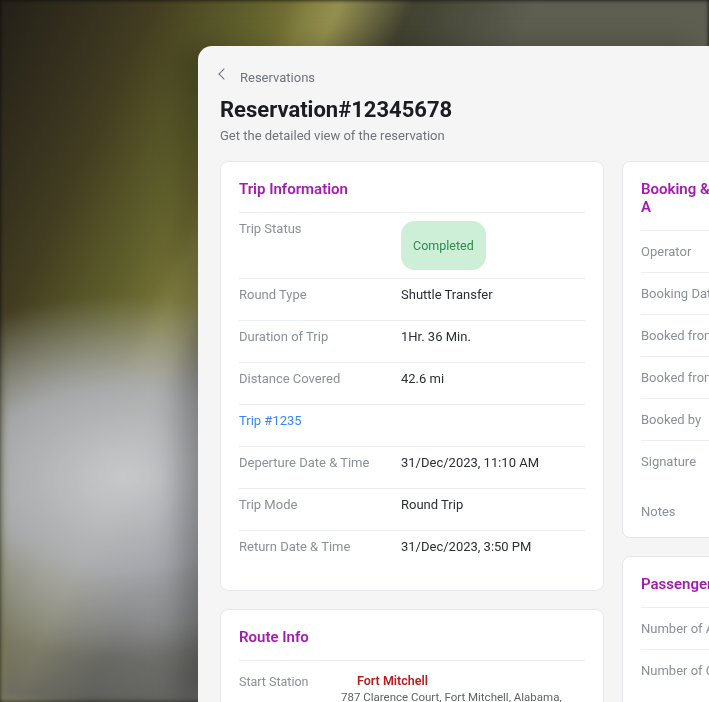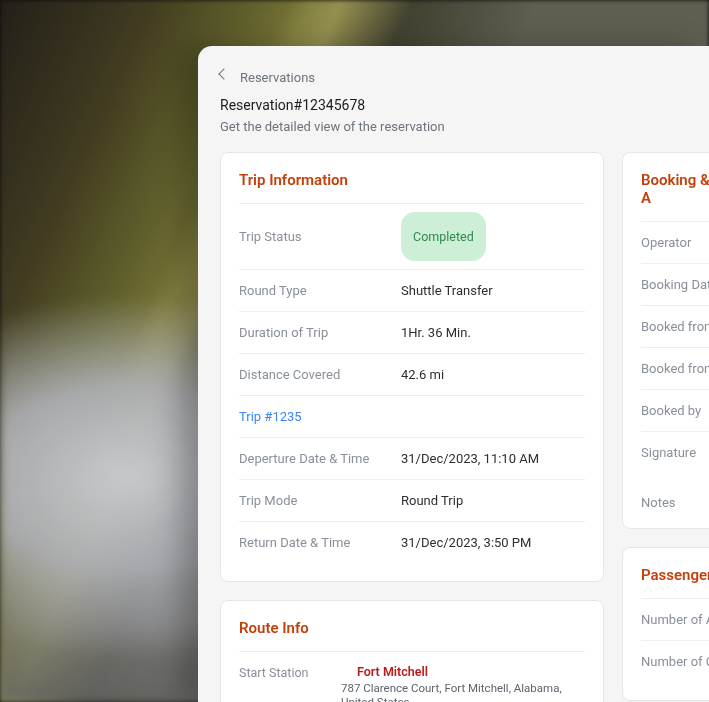--- a/index.html
+++ b/index.html
@@ -52,22 +52,22 @@
     }
     .chevron-left {
       width: 8px;
       height: 8px;
       border-left: 1.5px solid #6e747c;
       border-bottom: 1.5px solid #6e747c;
       transform: rotate(45deg);
       margin-right: 12px;
     }
     .title {
-      font-size: 14px;
-      font-weight: 400;
+      font-size: 22px;
+      font-weight: 700;
       color: #1a1c1f;
       margin-bottom: 6px;
     }
     .subtitle {
       font-size: 13px;
       color: #6e747c;
     }
     .content {
       display: flex;
       gap: 18px;
@@ -78,26 +78,26 @@
     .card {
       background: #fff;
       border: 1px solid #e5e7ea;
       border-radius: 8px;
       padding: 18px 18px;
       margin-bottom: 18px;
     }
     .card-title {
       font-size: 15px;
       font-weight: 600;
-      color: #c2410c;
+      color: #a21caf;
       padding-bottom: 14px;
     }
     .row {
       display: flex;
-      align-items: center;
+      align-items: flex-start;
       border-top: 1px solid #eceef0;
       min-height: 42px;
       padding: 8px 0;
     }
     .row-label {
       font-size: 13px;
       color: #8a9099;
       width: 162px;
       flex-shrink: 0;
     }

